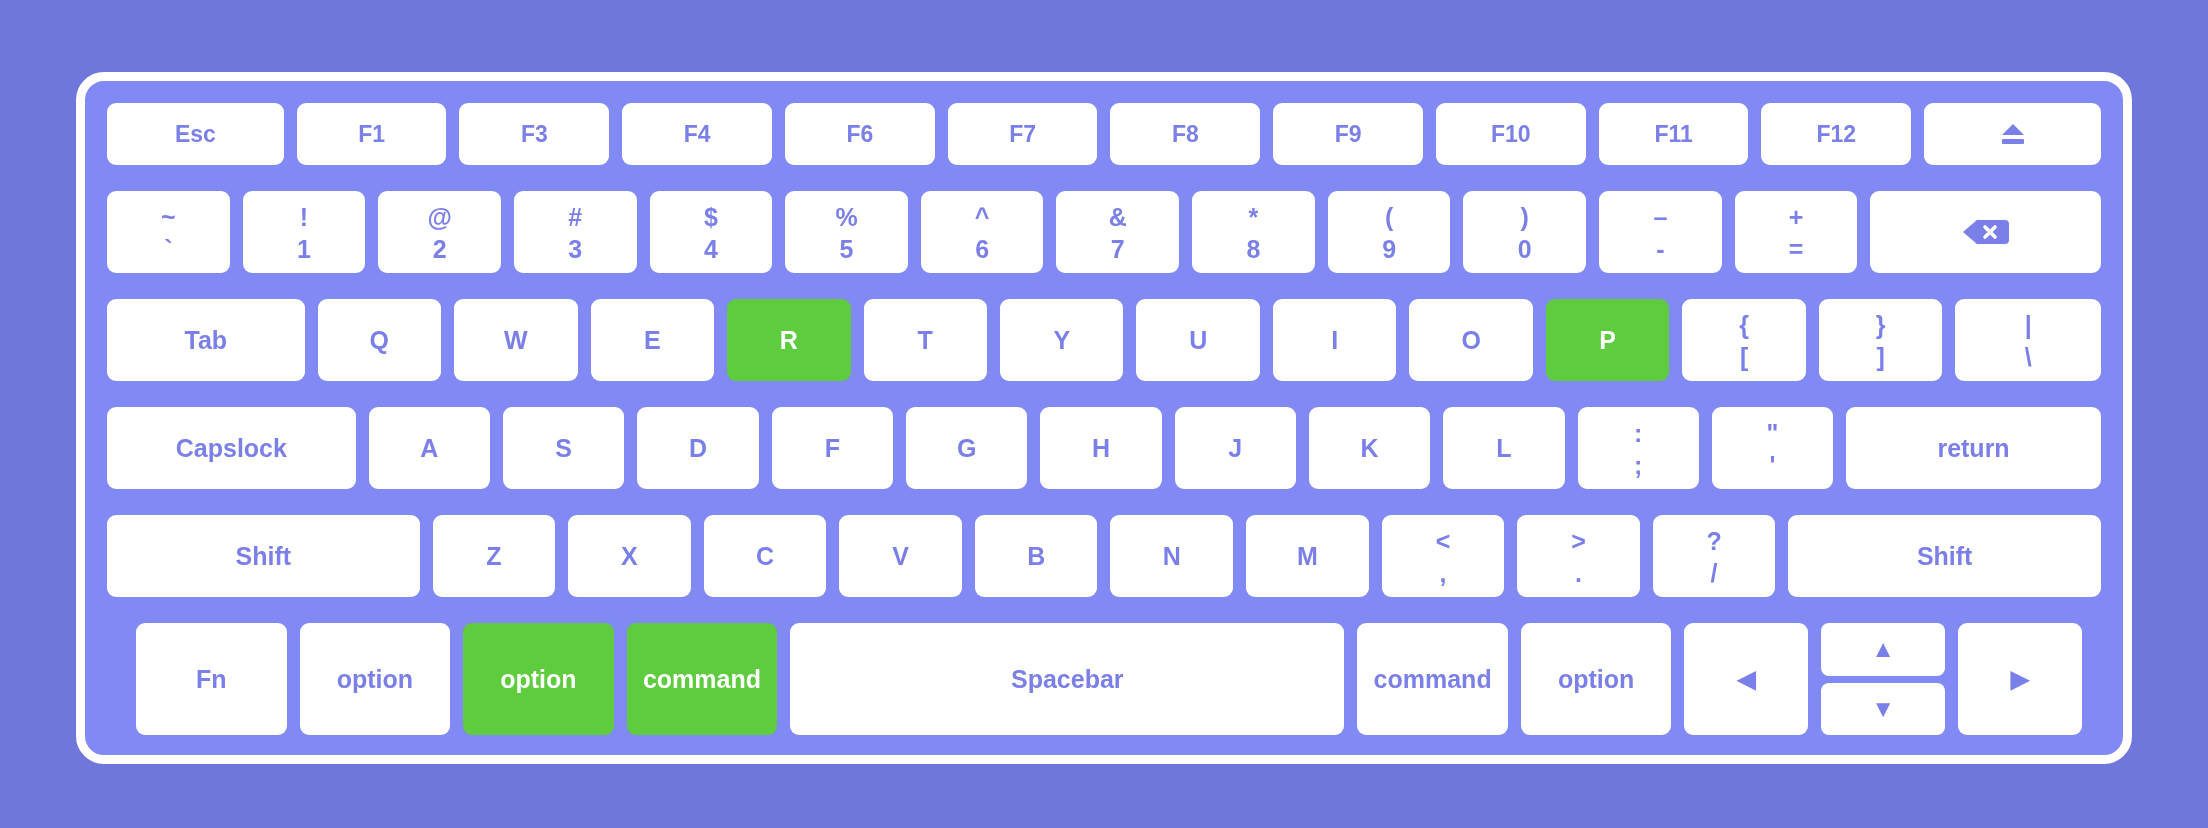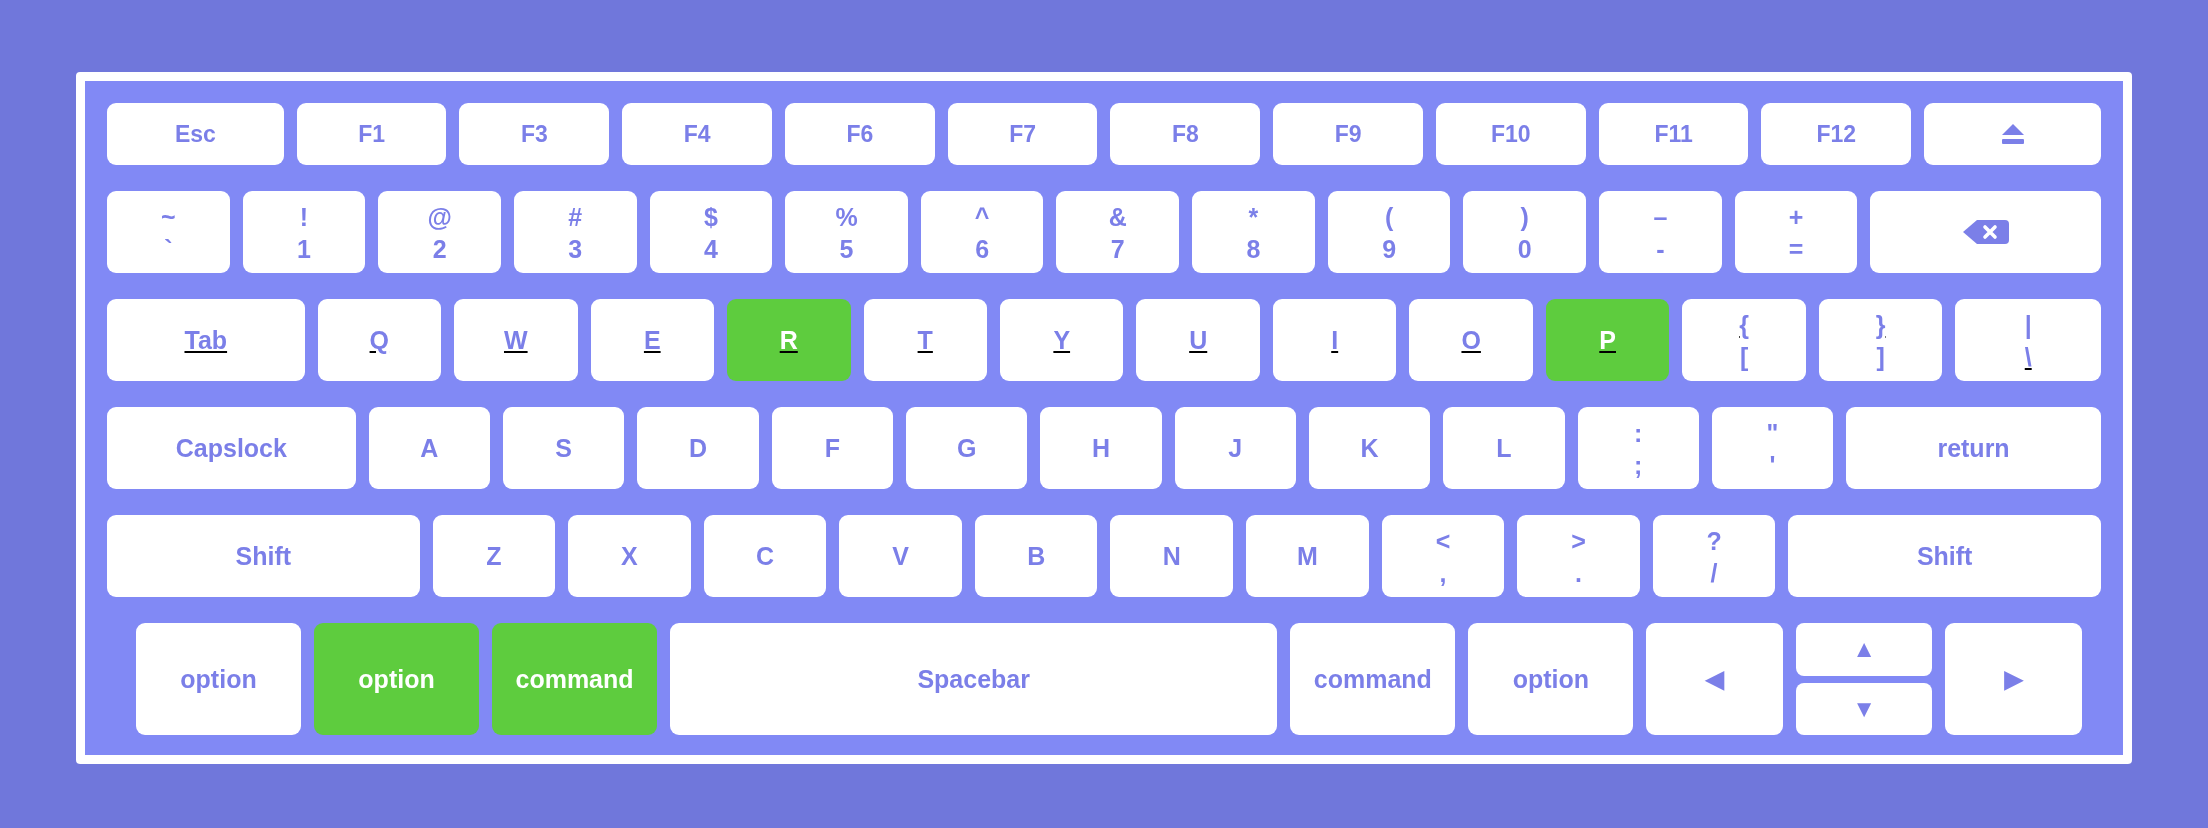--- a/index.html
+++ b/index.html
@@ -23,21 +23,21 @@
   }
 
   
   .kb-frame {
     position: absolute;
     left: 76px;
     top: 72px;
     width: 2056px;
     height: 692px;
     border: 9px solid #ffffff;
-    border-radius: 4px;
+    border-radius: 28px;
     box-sizing: border-box;
     background: #8189f5;
     padding: 0;
   }
 
   .kb-inner {
     position: absolute;
     left: 0; top: 0;
     width: 100%;
     height: 100%;
@@ -50,21 +50,21 @@
 
   .kb-row {
     display: flex;
     align-items: stretch;
     gap: 13px;
     width: 100%;
   }
 
   .row-fn      { height: 62px; }
   .row-num     { height: 82px; }
-  .row-qwerty  { height: 82px; text-decoration: underline; }
+  .row-qwerty  { height: 82px; }
   .row-home    { height: 82px; }
   .row-shift   { height: 82px; }
   .row-bottom  { height: 112px; }
 
   .key {
     background: #ffffff;
     border-radius: 9px;
     display: flex;
     align-items: center;
     justify-content: center;
@@ -426,20 +426,23 @@
           <span class="legend-bot">/</span>
         </div>
         <div class="key w-rsh">
             <span>Shift</span>
           </div>
       </div>
 
       <div class="kb-row row-bottom">
         <div class="bottom-pad-left"></div>
         <div class="key w-mod">
+            <span>Fn</span>
+          </div>
+        <div class="key w-mod">
             <span>option</span>
           </div>
         <div class="key w-mod highlight">
             <span>option</span>
           </div>
         <div class="key w-mod highlight">
             <span>command</span>
           </div>
         <div class="key w-space">
             <span>Spacebar</span>

